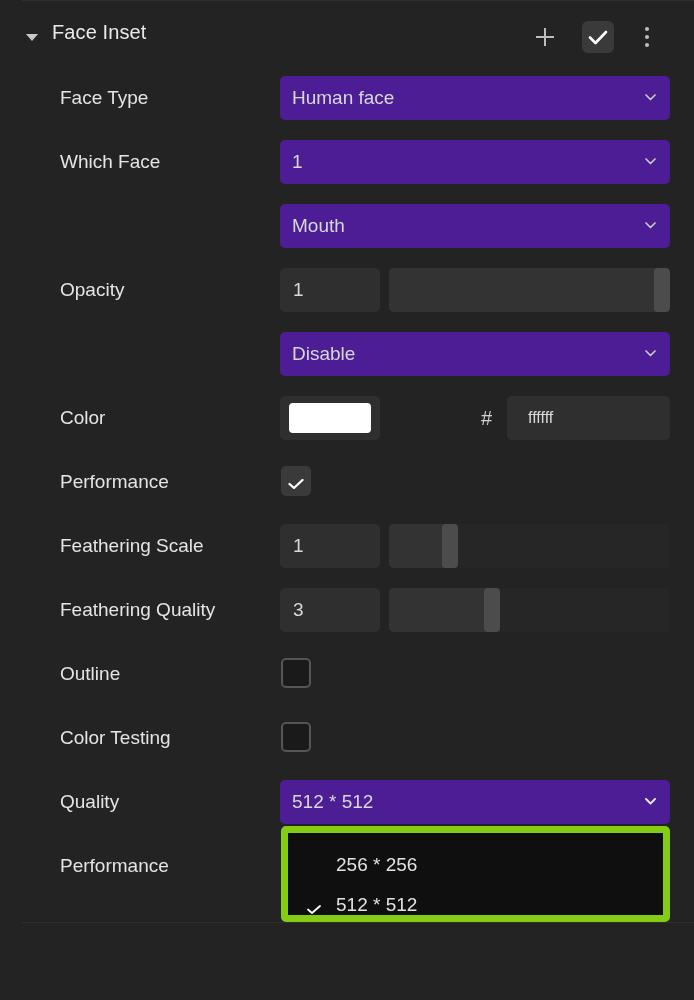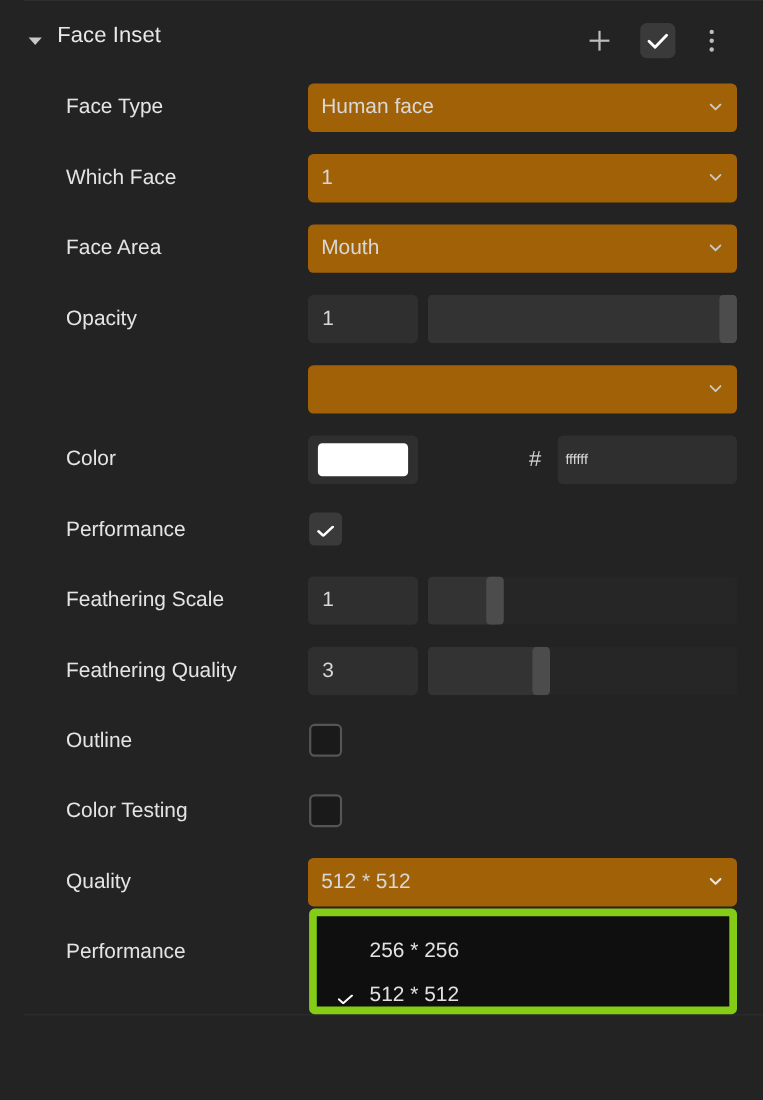--- a/index.html
+++ b/index.html
@@ -97,21 +97,21 @@
     white-space: nowrap;
   }
 
   
   .select {
     position: absolute;
     left: 280px;
     top: 0;
     width: 390px;
     height: 44px;
-    background: #a16207;
+    background: #4c1d95;
     border-radius: 5px;
   }
   .select .value {
     position: absolute;
     left: 12px; top: 0;
     height: 44px; line-height: 44px;
     font-size: 19px;
     color: #d8d8d8;
     white-space: nowrap;
   }
@@ -184,23 +184,23 @@
   }
   .hexbox {
     position: absolute;
     left: 507px; top: 0;
     width: 163px; height: 44px;
     background: #2f2f2f;
     border-radius: 5px;
   }
   .hexbox .hex {
     position: absolute;
-    left: 7px; top: 0;
+    left: 21px; top: 0;
     height: 44px; line-height: 44px;
-    font-size: 13px;
+    font-size: 16px;
     color: #d8d8d8;
   }
 
   
   .checkbox {
     position: absolute;
     left: 281px; top: 6px;
     width: 30px; height: 30px;
     border-radius: 5px;
   }
@@ -305,21 +305,20 @@
       <span class="value">1</span>
       <span class="chev">
         <svg width="11" height="7" viewBox="0 0 11 7">
             <path d="M1 1 L5.5 5.5 L10 1" fill="none" stroke="#c9c9c9" stroke-width="1.7" stroke-linecap="round" stroke-linejoin="round"></path>
           </svg>
       </span>
     </div>
   </div>
 
   <div class="row" style="top:204px">
-    <div class="row-label">Face Area</div>
     <div class="select">
       <span class="value">Mouth</span>
       <span class="chev">
         <svg width="11" height="7" viewBox="0 0 11 7">
             <path d="M1 1 L5.5 5.5 L10 1" fill="none" stroke="#c9c9c9" stroke-width="1.7" stroke-linecap="round" stroke-linejoin="round"></path>
           </svg>
       </span>
     </div>
   </div>
 
@@ -329,20 +328,21 @@
       <span class="num">1</span>
     </div>
     <div class="slider">
       <span class="fill" id="op-fill" style="width: 273px;"></span>
       <span class="handle" id="op-handle" style="left: 265px;"></span>
     </div>
   </div>
 
   <div class="row" style="top:332px">
     <div class="select">
+      <span class="value">Disable</span>
       <span class="chev">
         <svg width="11" height="7" viewBox="0 0 11 7">
             <path d="M1 1 L5.5 5.5 L10 1" fill="none" stroke="#c9c9c9" stroke-width="1.7" stroke-linecap="round" stroke-linejoin="round"></path>
           </svg>
       </span>
     </div>
   </div>
 
   <div class="row" style="top:396px">
     <div class="row-label">Color</div>

